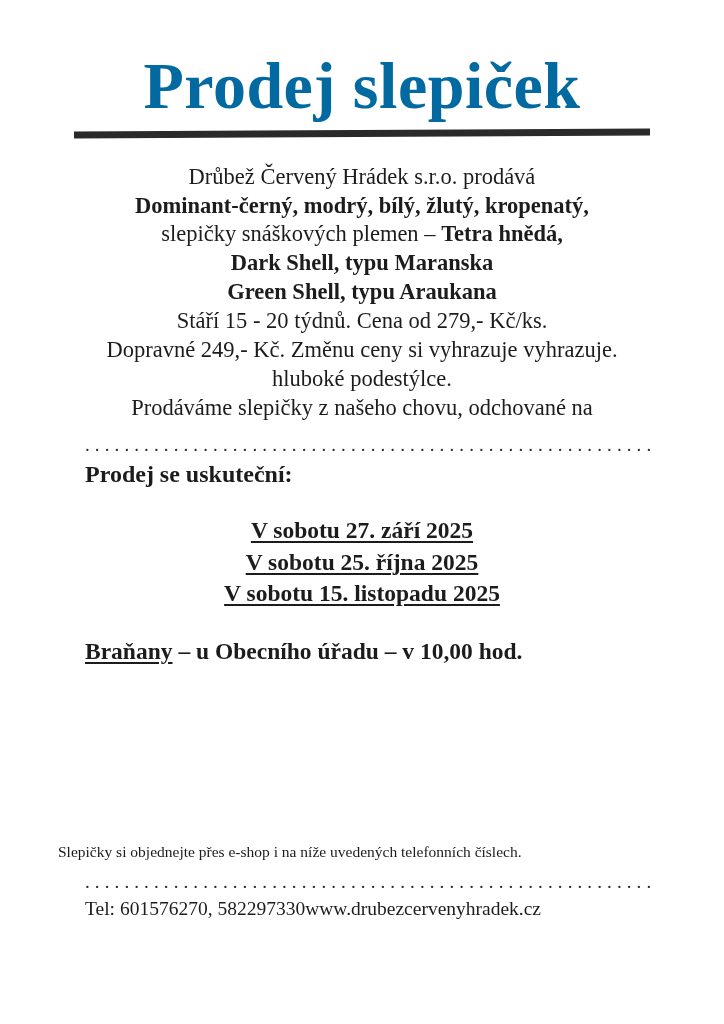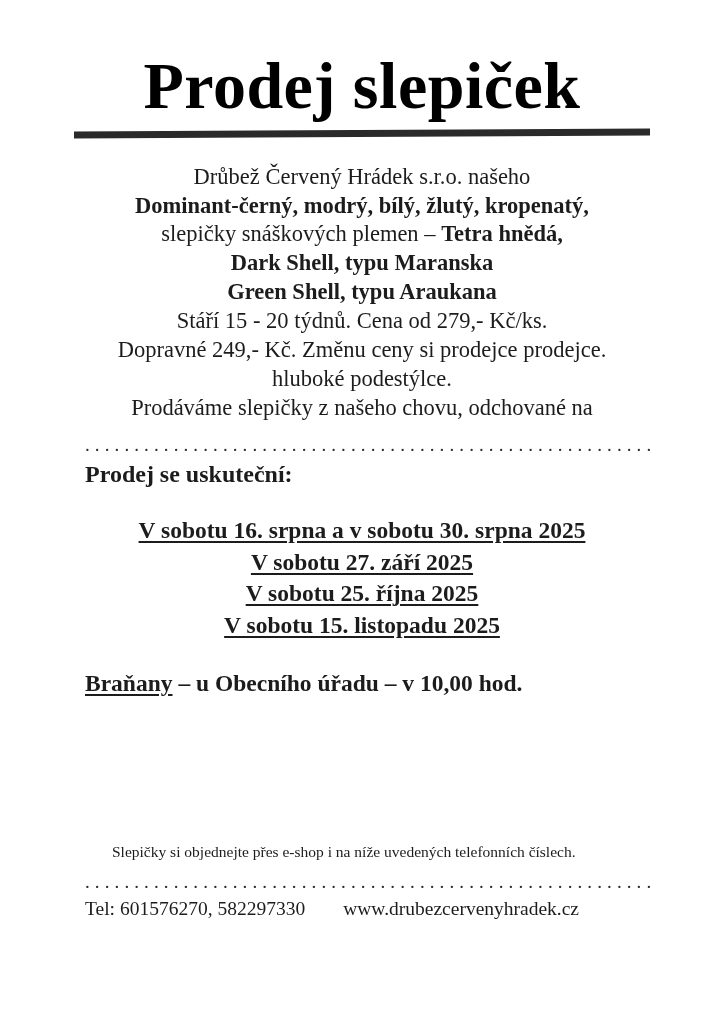--- a/index.html
+++ b/index.html
@@ -29,21 +29,21 @@
   .title-block {
     margin-top: 52px;
     text-align: center;
   }
   .poster-title {
     font-size: 66px;
     font-weight: bold;
     letter-spacing: 0.5px;
     line-height: 1.04;
     margin: 0;
-    color: #000000;
+    color: #0369a1;
     font-family: "Liberation Serif", "DejaVu Serif", serif;
   }
   .title-rule {
     width: 576px;
     height: 7px;
     background: #2a2a2a;
     margin: 9px auto 0 auto;
     transform: rotate(-0.28deg);
   }
 
@@ -119,66 +119,64 @@
   }
 
   
   .footer {
     position: absolute;
     left: 0;
     top: 790px;
     width: 724px;
   }
   .footer-note {
-    margin-left: 112px;
+    margin-left: 58px;
     font-size: 15.5px;
     line-height: 1.3;
     white-space: nowrap;
   }
   .contact {
     margin-left: 85px;
     margin-top: 6px;
     font-size: 19.5px;
     line-height: 1.38;
     white-space: nowrap;
   }
   .contact .web {
-    margin-left: 38px;
   }
 </style>
 </head>
 <body>
 
 <div class="poster">
 
   <div class="title-block">
     <h1 class="poster-title">Prodej slepiček</h1>
     <div class="title-rule"></div>
   </div>
 
   <div class="body-block">
-    <div class="line">Drůbež Červený Hrádek s.r.o. našeho</div>
+    <div class="line">Drůbež Červený Hrádek s.r.o. prodává</div>
     <div class="line b">Dominant-černý, modrý, bílý, žlutý, kropenatý,</div>
     <div class="line"><span>slepičky snáškových plemen – </span><b>Tetra hnědá,</b></div>
     <div class="line b">Dark Shell, typu Maranska</div>
     <div class="line b">Green Shell, typu Araukana</div>
     <div class="line">Stáří 15 - 20 týdnů. Cena od 279,- Kč/ks.</div>
-    <div class="line">Dopravné 249,- Kč. Změnu ceny si prodejce prodejce.</div>
+    <div class="line">Dopravné 249,- Kč. Změnu ceny si vyhrazuje vyhrazuje.</div>
     <div class="line">hluboké podestýlce.</div>
     <div class="line">Prodáváme slepičky z našeho chovu, odchované na</div>
   </div>
 
   <div class="dotted-rule sep-1">.......................................................................................................</div>
 
   <div>
     <div class="sale-heading">Prodej se uskuteční:</div>
   </div>
 
   <div class="dates">
-    <div class="date-line"><span class="u">V sobotu  16. srpna a v sobotu  30. srpna  2025</span></div>
     <div class="date-line"><span class="u">V sobotu  27. září  2025</span></div>
     <div class="date-line"><span class="u">V sobotu  25. října  2025</span></div>
     <div class="date-line"><span class="u">V sobotu  15. listopadu  2025</span></div>
   </div>
 
   <div class="venue"><span class="u">Braňany</span><span> – u Obecního úřadu – v 10,00 hod.</span></div>
 
   <div class="footer">
     <div class="footer-note">Slepičky si objednejte přes e-shop i na níže uvedených telefonních číslech.</div>
     <div class="dotted-rule sep-2">.......................................................................................................</div>

